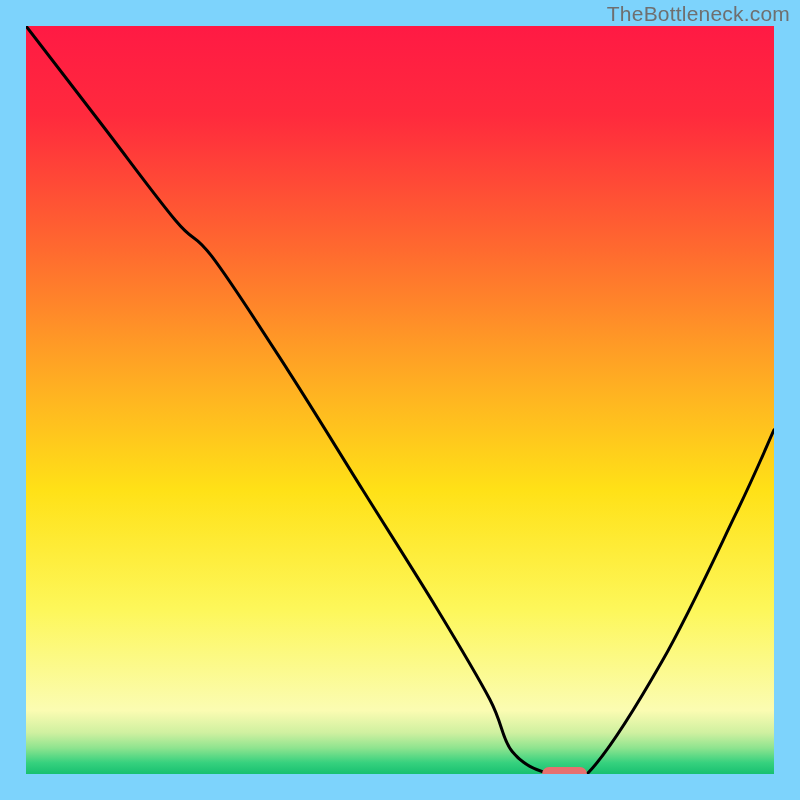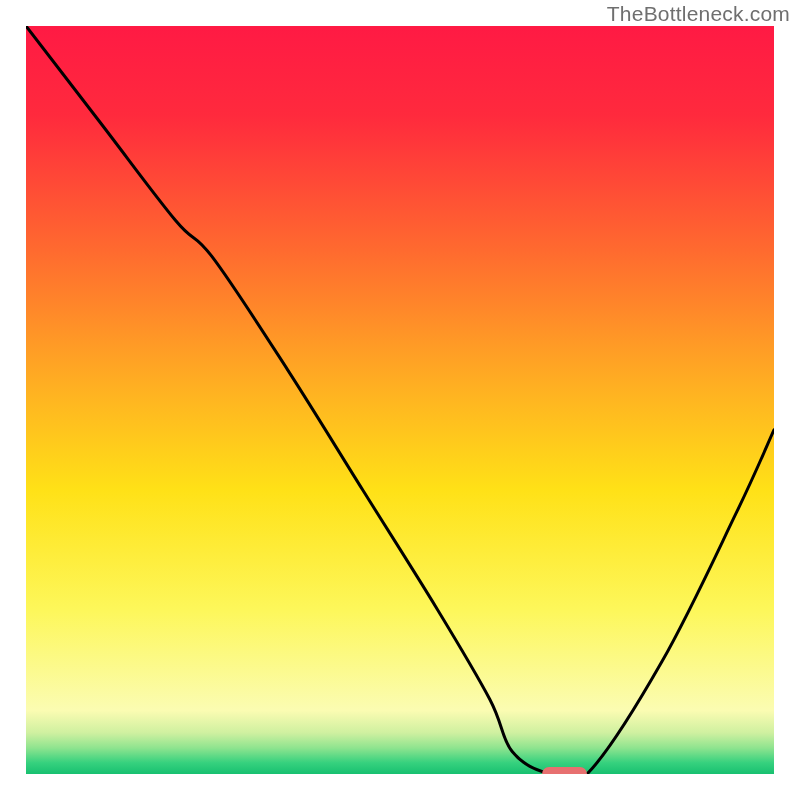--- a/index.html
+++ b/index.html
@@ -9,21 +9,21 @@
     height: 800px;
     background: #000;
     overflow: hidden;
   }
   .frame {
     position: absolute;
     left: 0;
     top: 0;
     width: 800px;
     height: 800px;
-    background: #ffffff;
+    background: #7dd3fc;
   }
   .plot-area {
     position: absolute;
     left: 26px;
     top: 26px;
     width: 748px;
     height: 748px;
     overflow: hidden;
   }
   .gradient {

